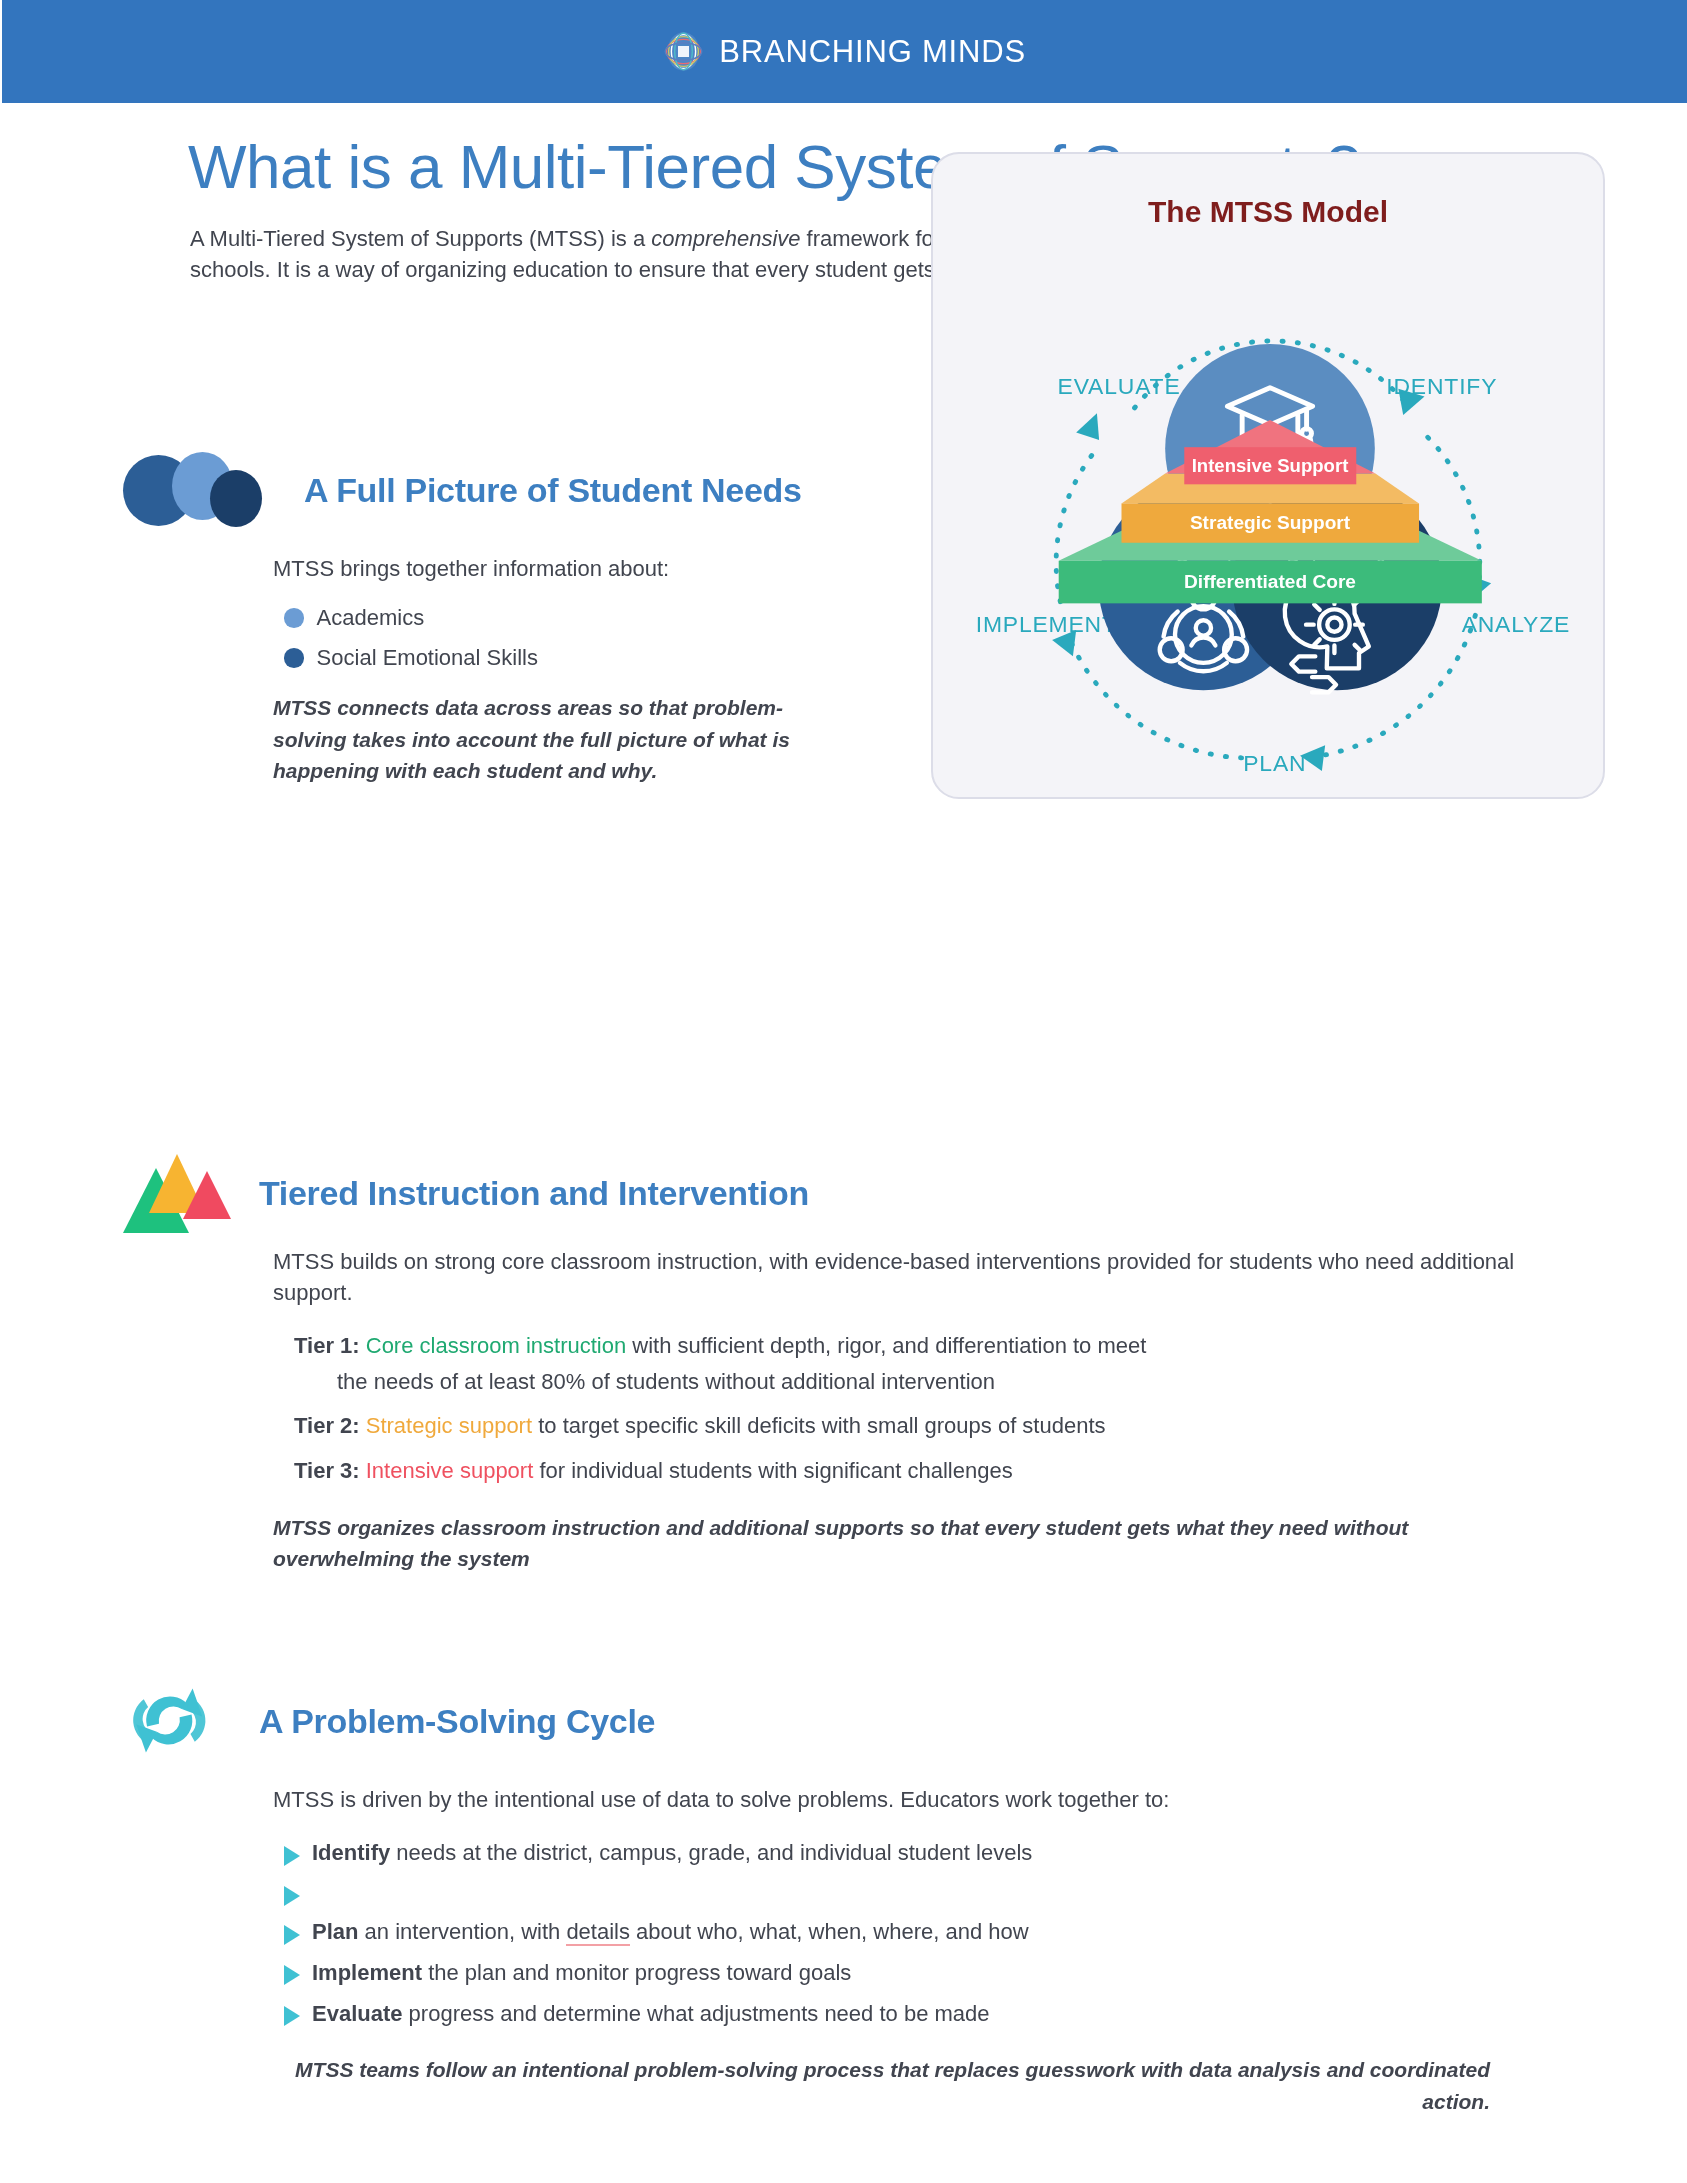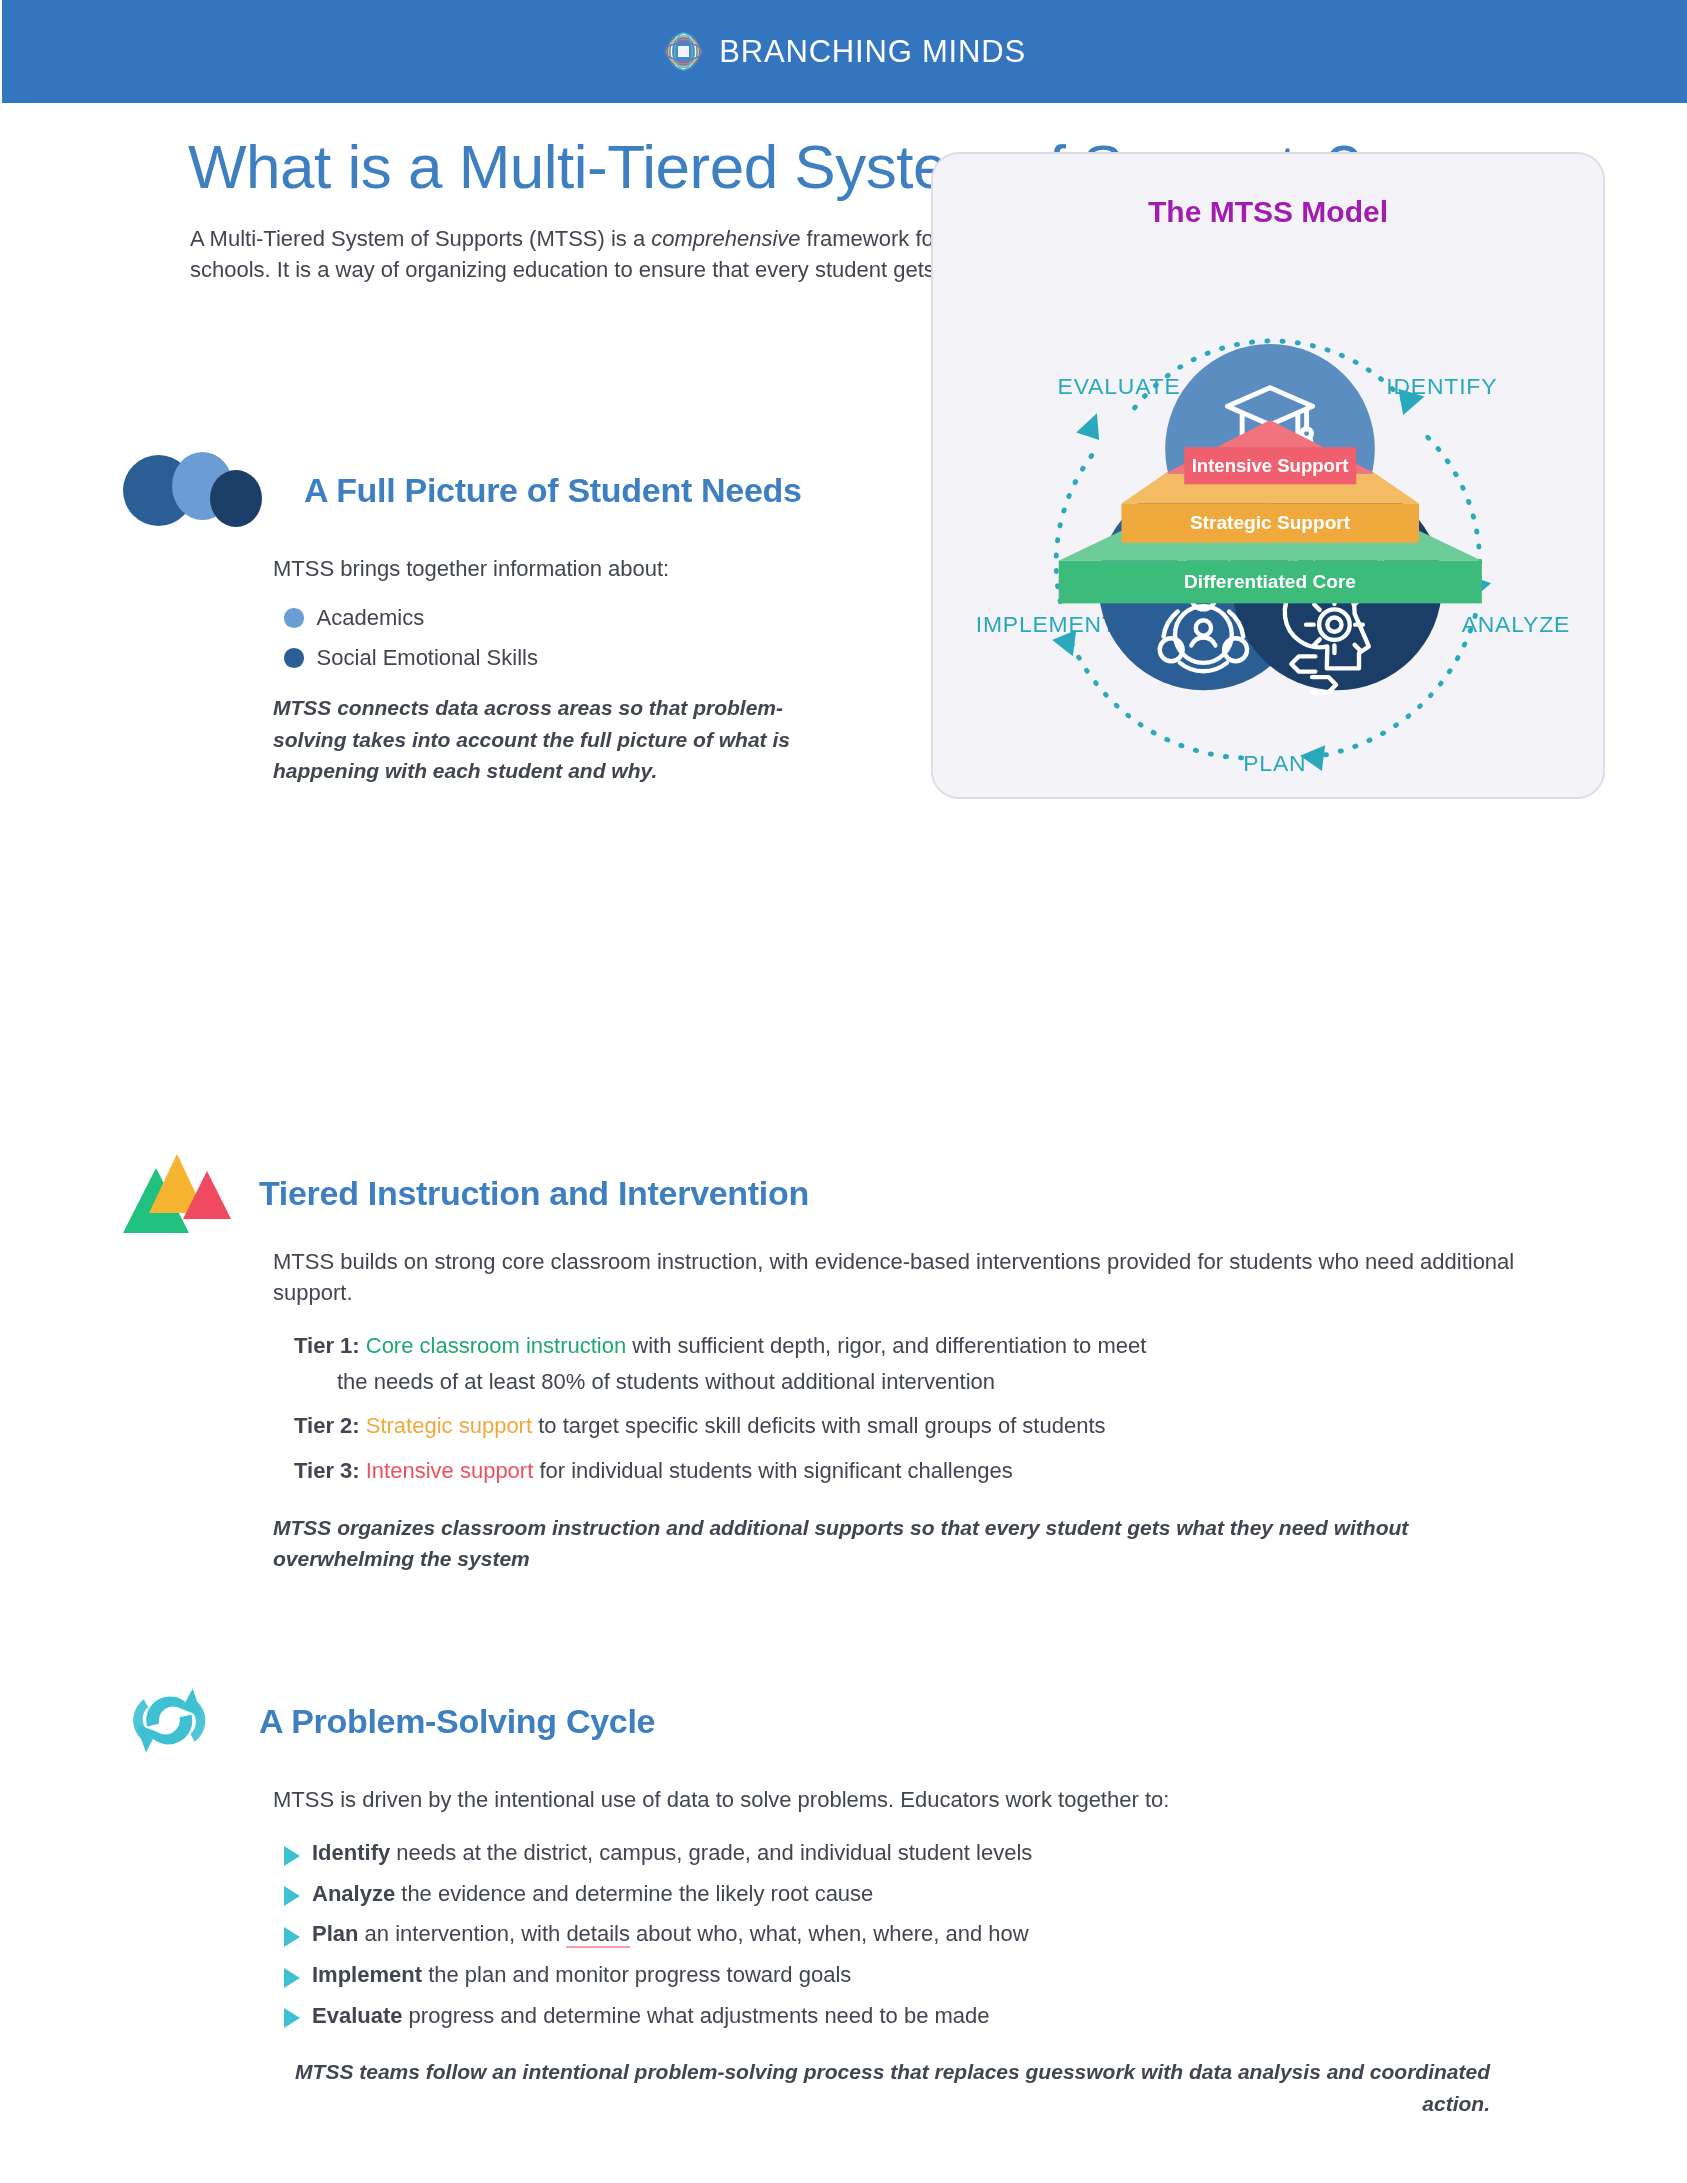--- a/index.html
+++ b/index.html
@@ -96,21 +96,21 @@
   .bullet-tri .txt b{ font-weight:700; }
   .spell{ border-bottom:2.2px solid #f3a0a5; }
 
   
   .model-card{
     position:absolute; left:931px; top:49px; width:674px; height:647px;
     background:#f4f4f8; border:2.7px solid #dcdde8; border-radius:28px;
   }
   .model-title{
     position:absolute; top:41px; left:0; width:100%;
-    text-align:center; font-size:30px; font-weight:700; color:#a21caf;
+    text-align:center; font-size:30px; font-weight:700; color:#7f1d1d;
   }
   .model-stage{ position:absolute; left:0; top:0; width:674px; height:647px; }
   .model-stage svg{ display:block; }
 </style>
 </head>
 <body>
 
 <div class="header-bar">
   <div class="logo-wrap">
     <span class="logo-mark">
@@ -211,21 +211,20 @@
   <div class="body-block" style="left:273px; top:1681px; width:1272px;">
     <div class="lead" style="margin-bottom:24px;">MTSS is driven by the intentional use of data to solve problems. Educators work together to:</div>
 
     <div style="padding-left:11px;">
       <div class="bullet-tri">
         <span class="tri"></span>
         <span class="txt"><b>Identify</b><span> needs at the district, campus, grade, and individual student levels</span></span>
       </div>
       <div class="bullet-tri">
         <span class="tri"></span>
-        <span class="txt"><b>Analyze</b><span> the evidence and determine the likely root cause</span></span>
       </div>
       <div class="bullet-tri">
         <span class="tri"></span>
         <span class="txt"><b>Plan</b> an intervention, with <span class="spell">details</span> about who, what, when, where, and how</span>
       </div>
       <div class="bullet-tri">
         <span class="tri"></span>
         <span class="txt"><b>Implement</b><span> the plan and monitor progress toward goals</span></span>
       </div>
       <div class="bullet-tri">

